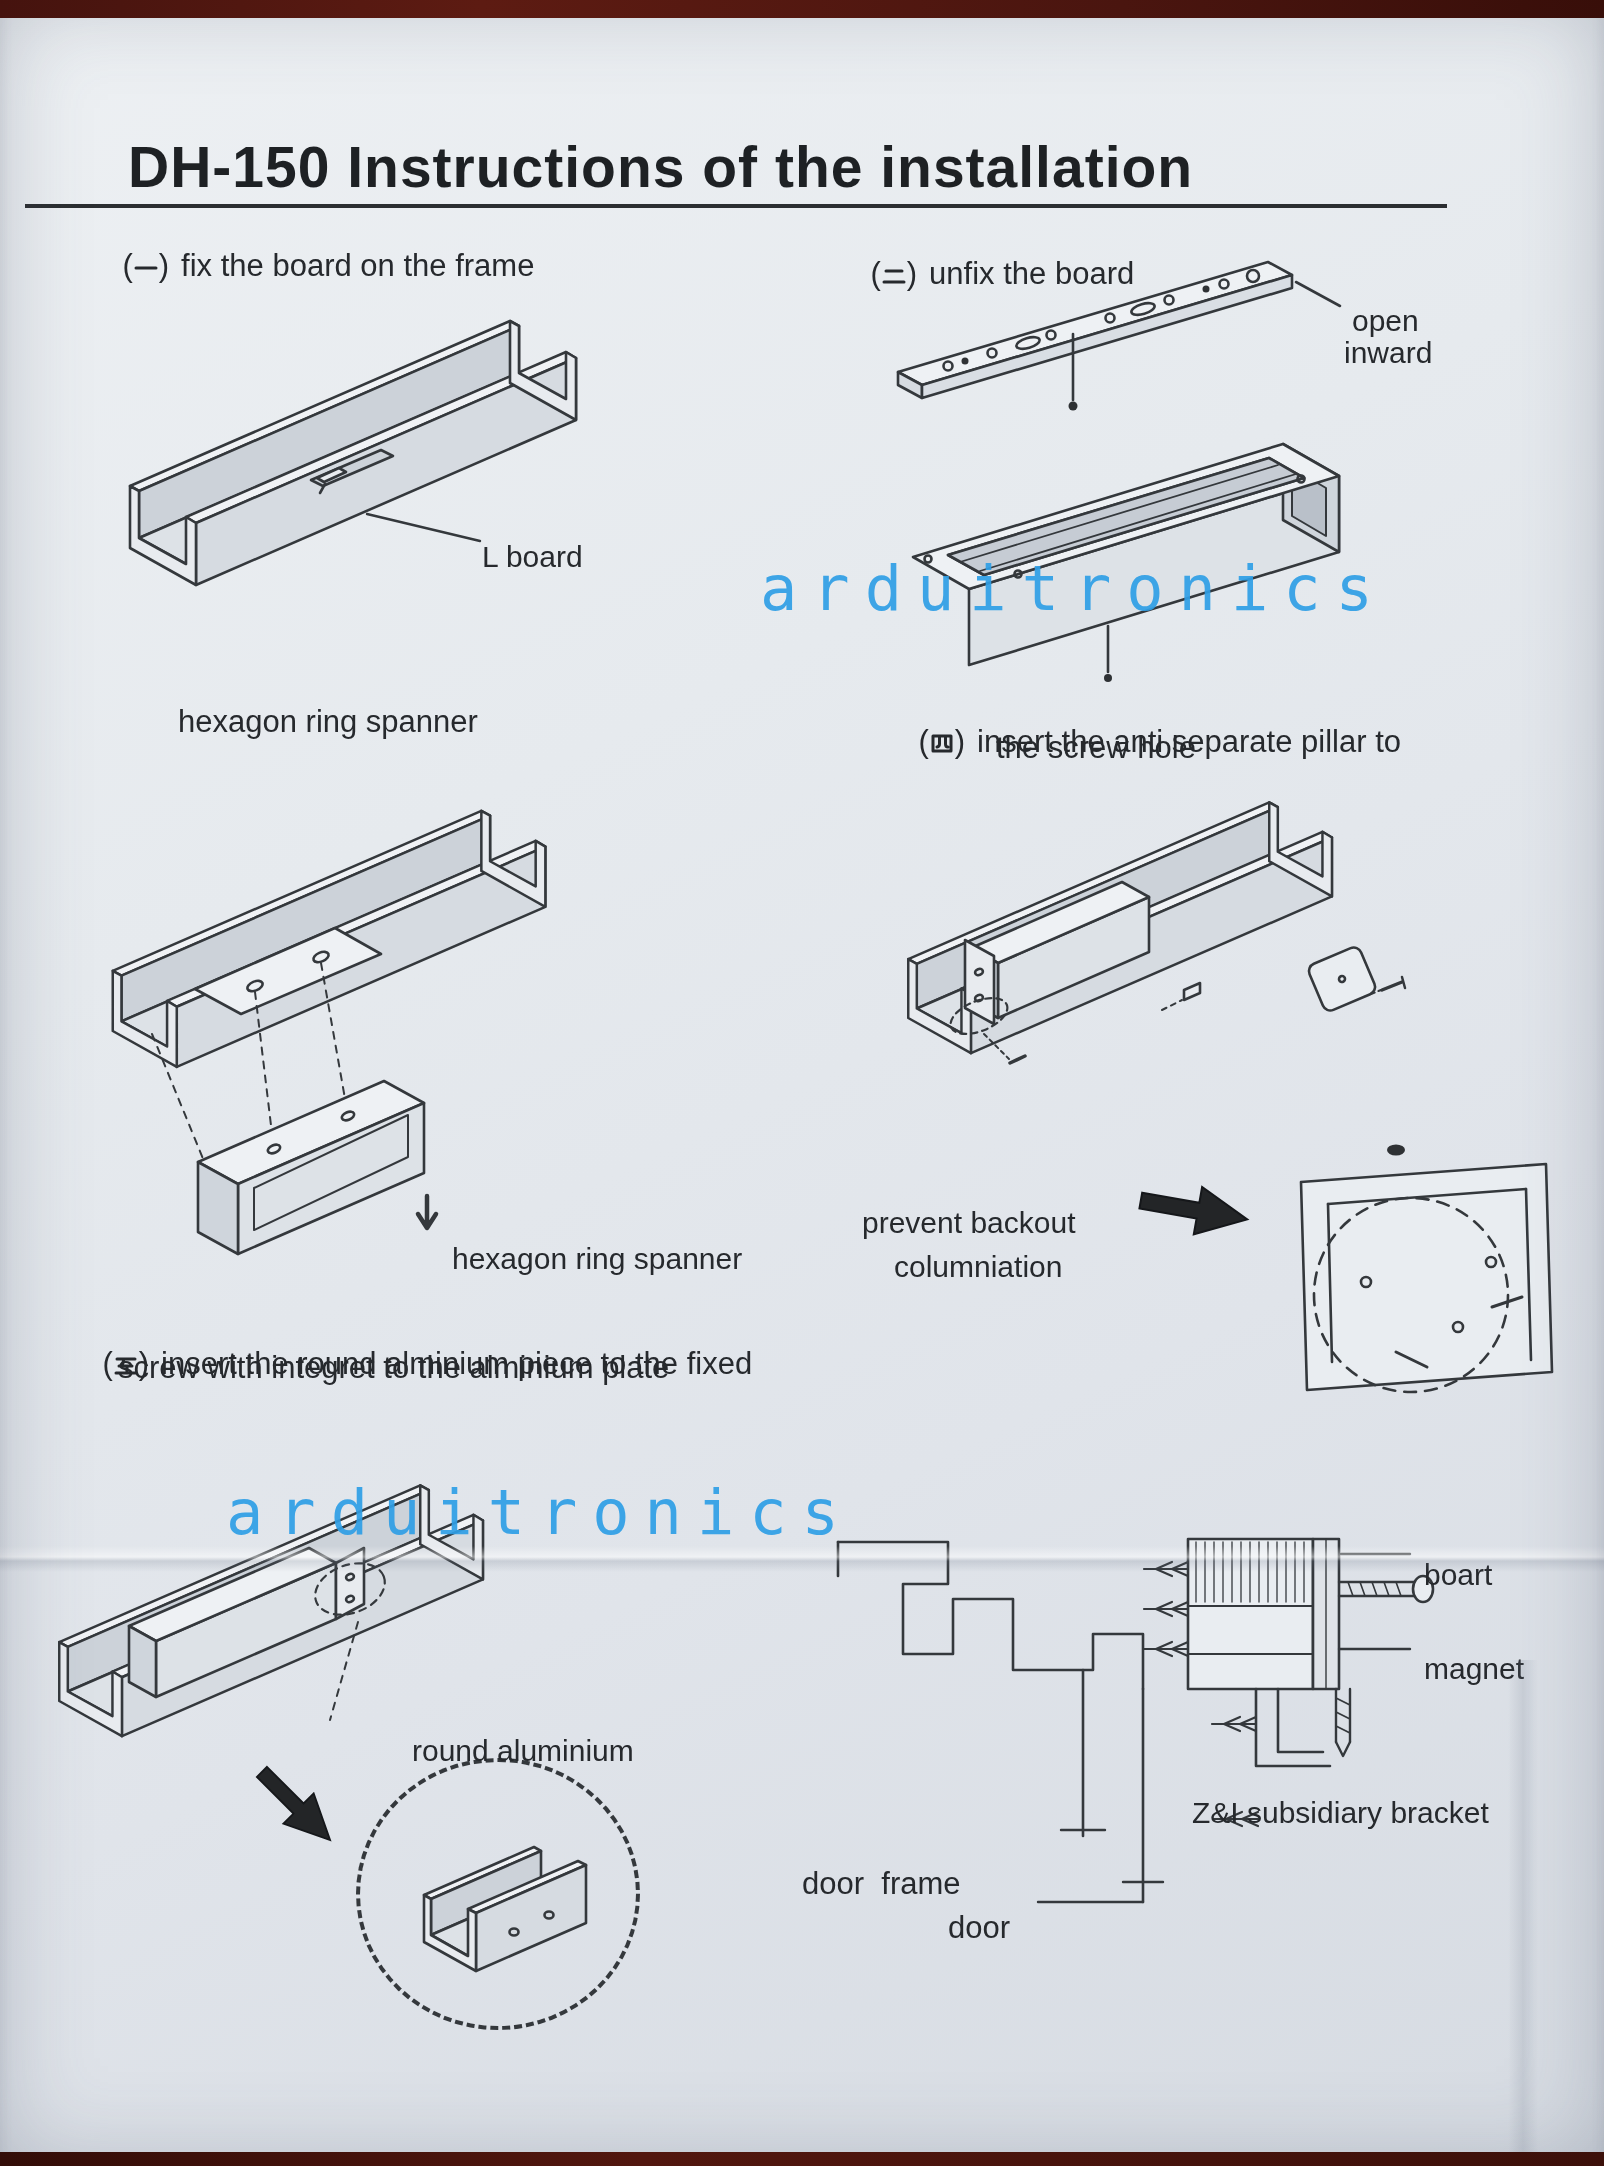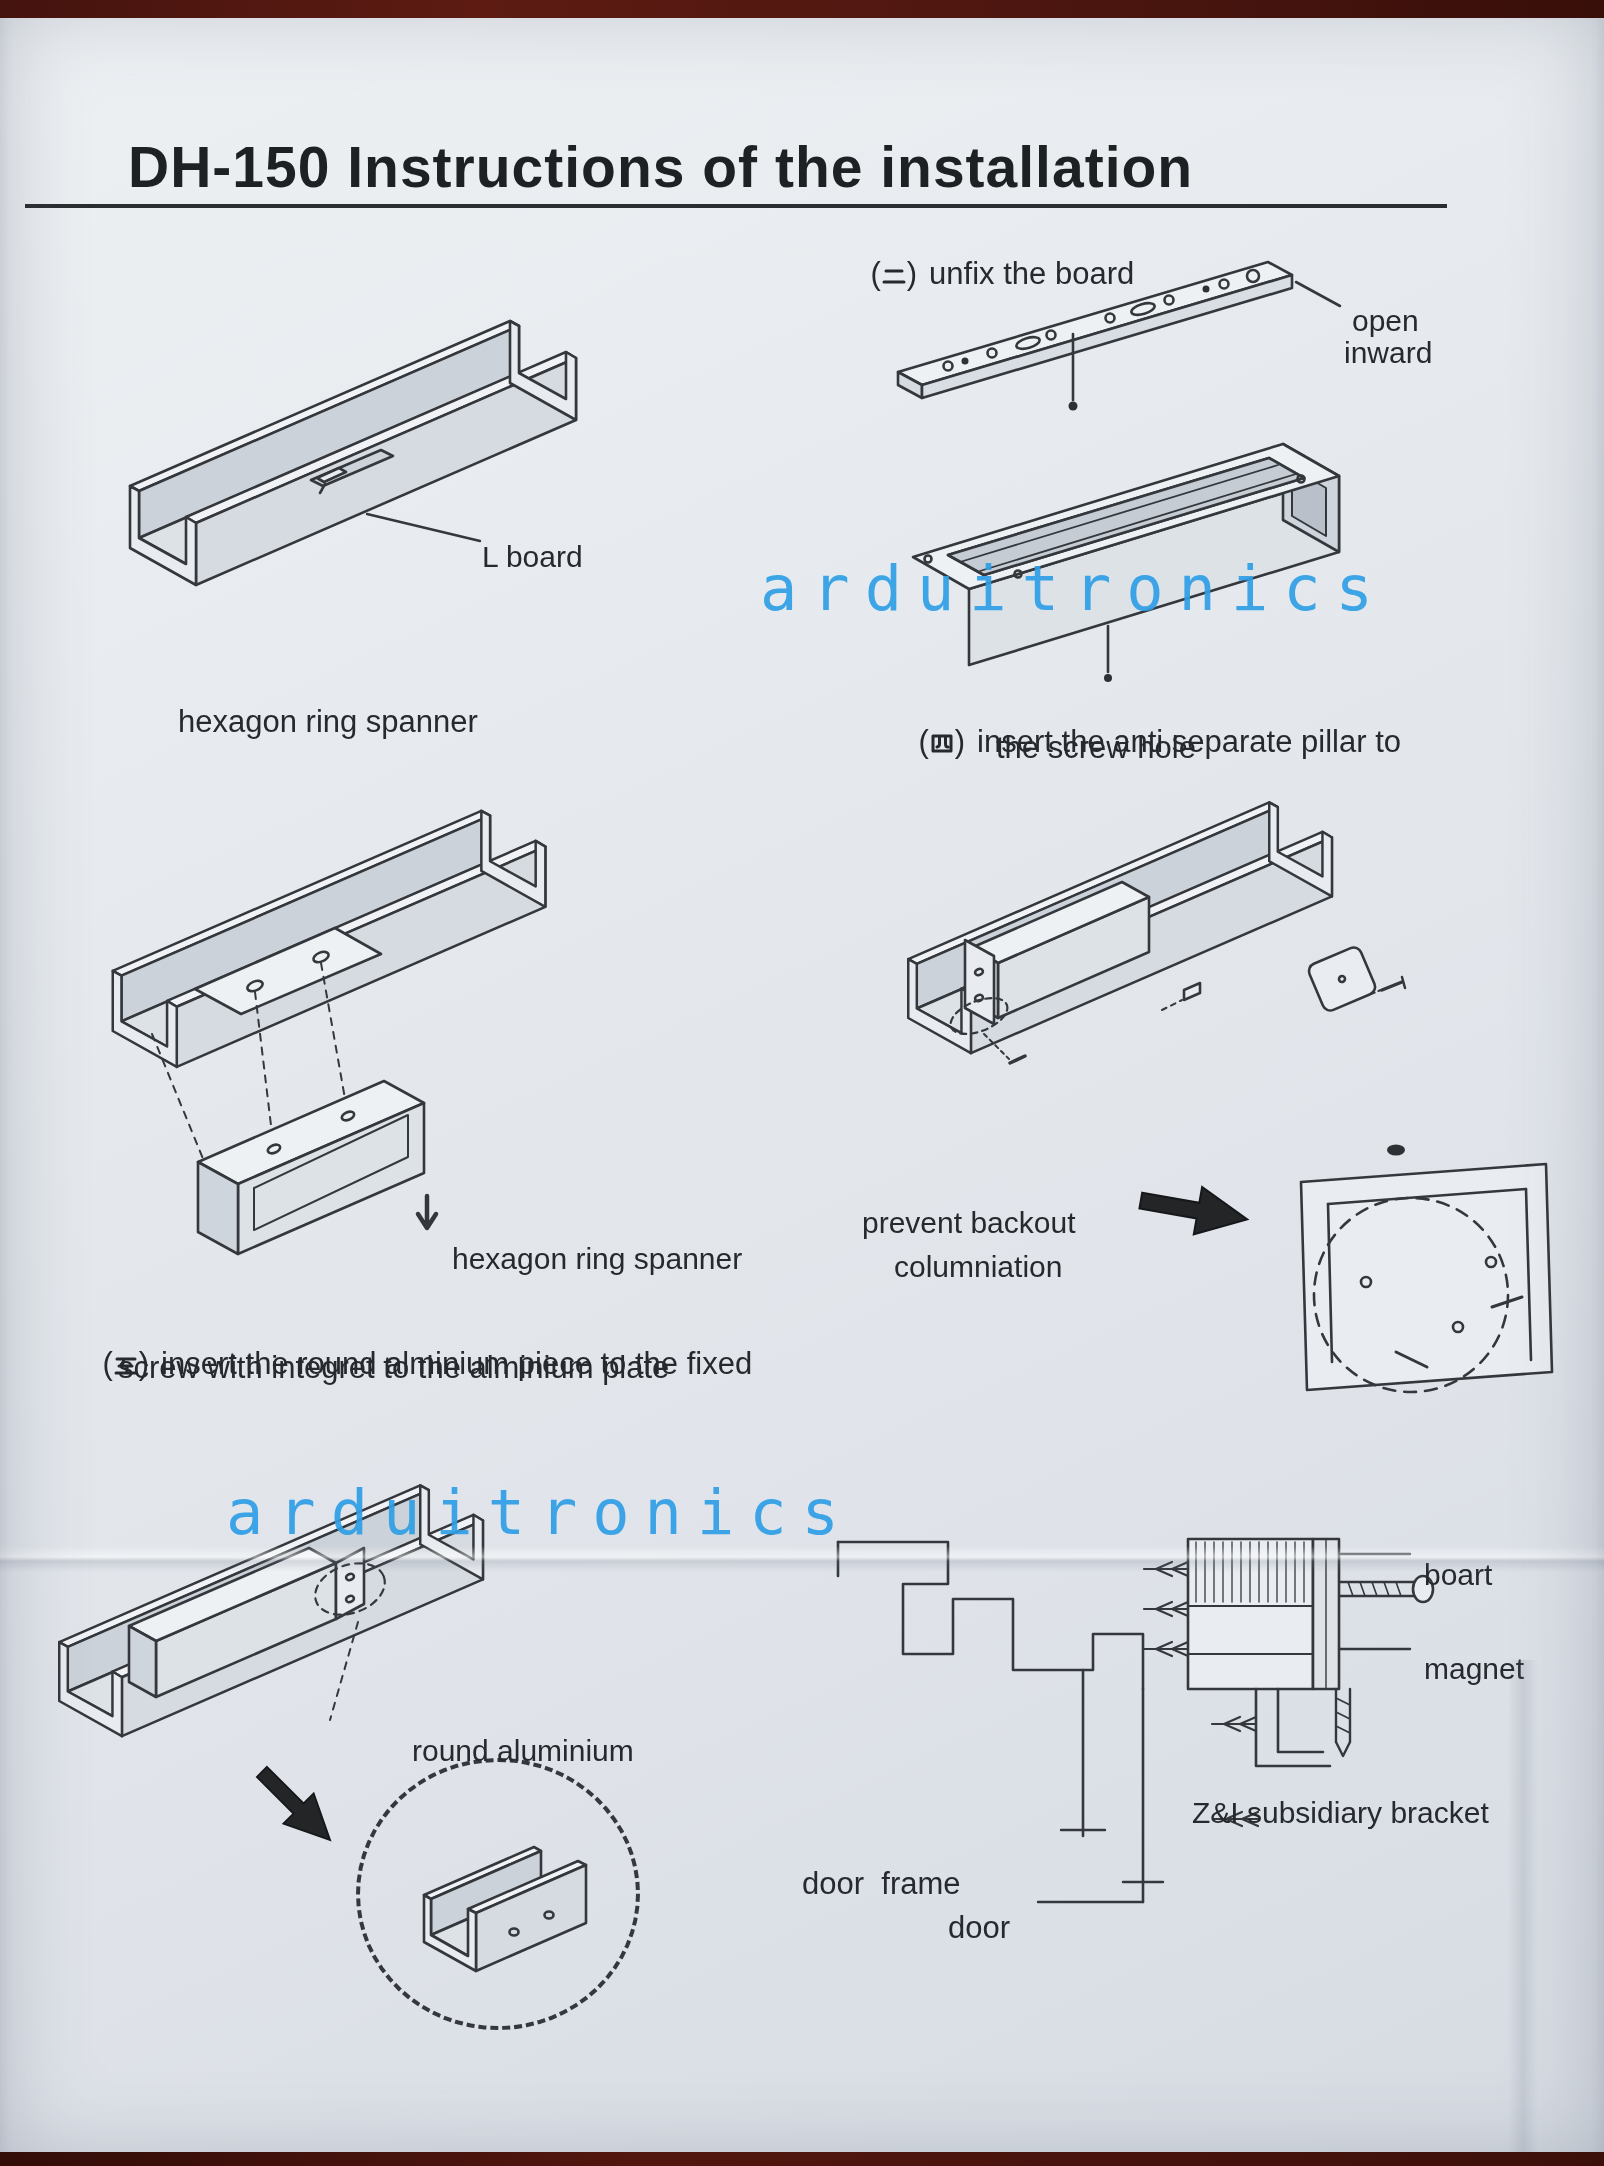--- a/index.html
+++ b/index.html
@@ -45,20 +45,25 @@
         <path d="M141,275 L141,337 L521,172 L521,110 Z" fill="#d6dbe1"></path>
         <path d="M455,135 L455,73 L464,78 L464,125 L511,151 L511,104 L521,110 L521,172 Z" fill="#e8ebef"></path>
         <path d="M75,300 L75,238 L84,243 L84,290 L131,316 L131,269 L141,275 L141,337 Z" fill="#e8ebef"></path>
       </g>
     </defs>
   </svg>
 
   <div class="title">DH-150 Instructions of the installation</div>
   <div class="rule"></div>
 
+  <div class="step-head" style="left:88px;top:212px">
+    <span class="num"><span class="pp">(</span><svg class="hanzi" viewBox="0 0 26 26">
+          <path d="M3,14 H23"></path>
+        </svg><span class="pp">)</span><span class="sr">一</span></span><span>fix the board on the frame</span>
+  </div>
 
   <div class="step-head" style="left:836px;top:220px">
     <span class="num"><span class="pp">(</span><svg class="hanzi" viewBox="0 0 26 26">
           <path d="M5,9 H21 M3,20 H23"></path>
         </svg><span class="pp">)</span><span class="sr">二</span></span><span>unfix the board</span>
   </div>
 
   <svg class="fig" style="left:55px;top:248px" width="600" height="400" viewBox="0 0 600 400">
     <use href="#chan"></use>
     <g class="ink">

